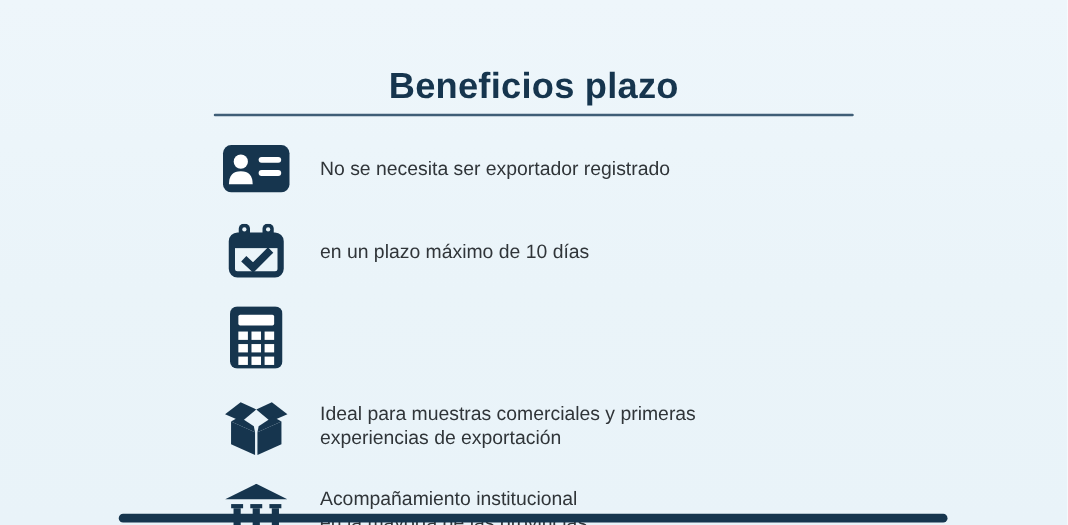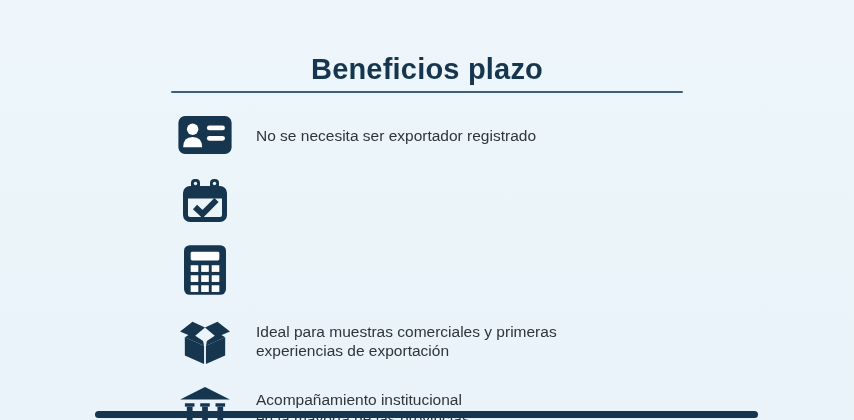--- a/index.html
+++ b/index.html
@@ -69,20 +69,21 @@
       <rect x="3.5" y="9.5" width="39" height="31" rx="4.5" fill="none" stroke="currentColor" stroke-width="5"></rect>
       <rect x="3.5" y="9.5" width="39" height="10" fill="currentColor"></rect>
       <rect x="9" y="0" width="9" height="13" rx="4" fill="currentColor"></rect>
       <rect x="28" y="0" width="9" height="13" rx="4" fill="currentColor"></rect>
       <circle cx="13.5" cy="4.5" r="1.7" fill="#eaf4f9"></circle>
       <circle cx="32.5" cy="4.5" r="1.7" fill="#eaf4f9"></circle>
       <path d="M13 28 L20.5 35 L34.5 21" fill="none" stroke="currentColor" stroke-width="6"></path>
     </svg>
         </span>
       <div class="item-text">
+          <div class="line">en un plazo máximo de 10 días</div>
         </div>
     </div>
 
     <div class="item">
       <span class="icon-slot">
           <svg width="42" height="50" viewBox="0 0 44 52" xmlns="http://www.w3.org/2000/svg">
       <rect x="0" y="0" width="44" height="52" rx="6" fill="currentColor"></rect>
       <rect x="7" y="7" width="30" height="9" rx="1.5" fill="#ffffff"></rect>
       <g fill="#ffffff">
         <rect x="7" y="21" width="8" height="7"></rect>

